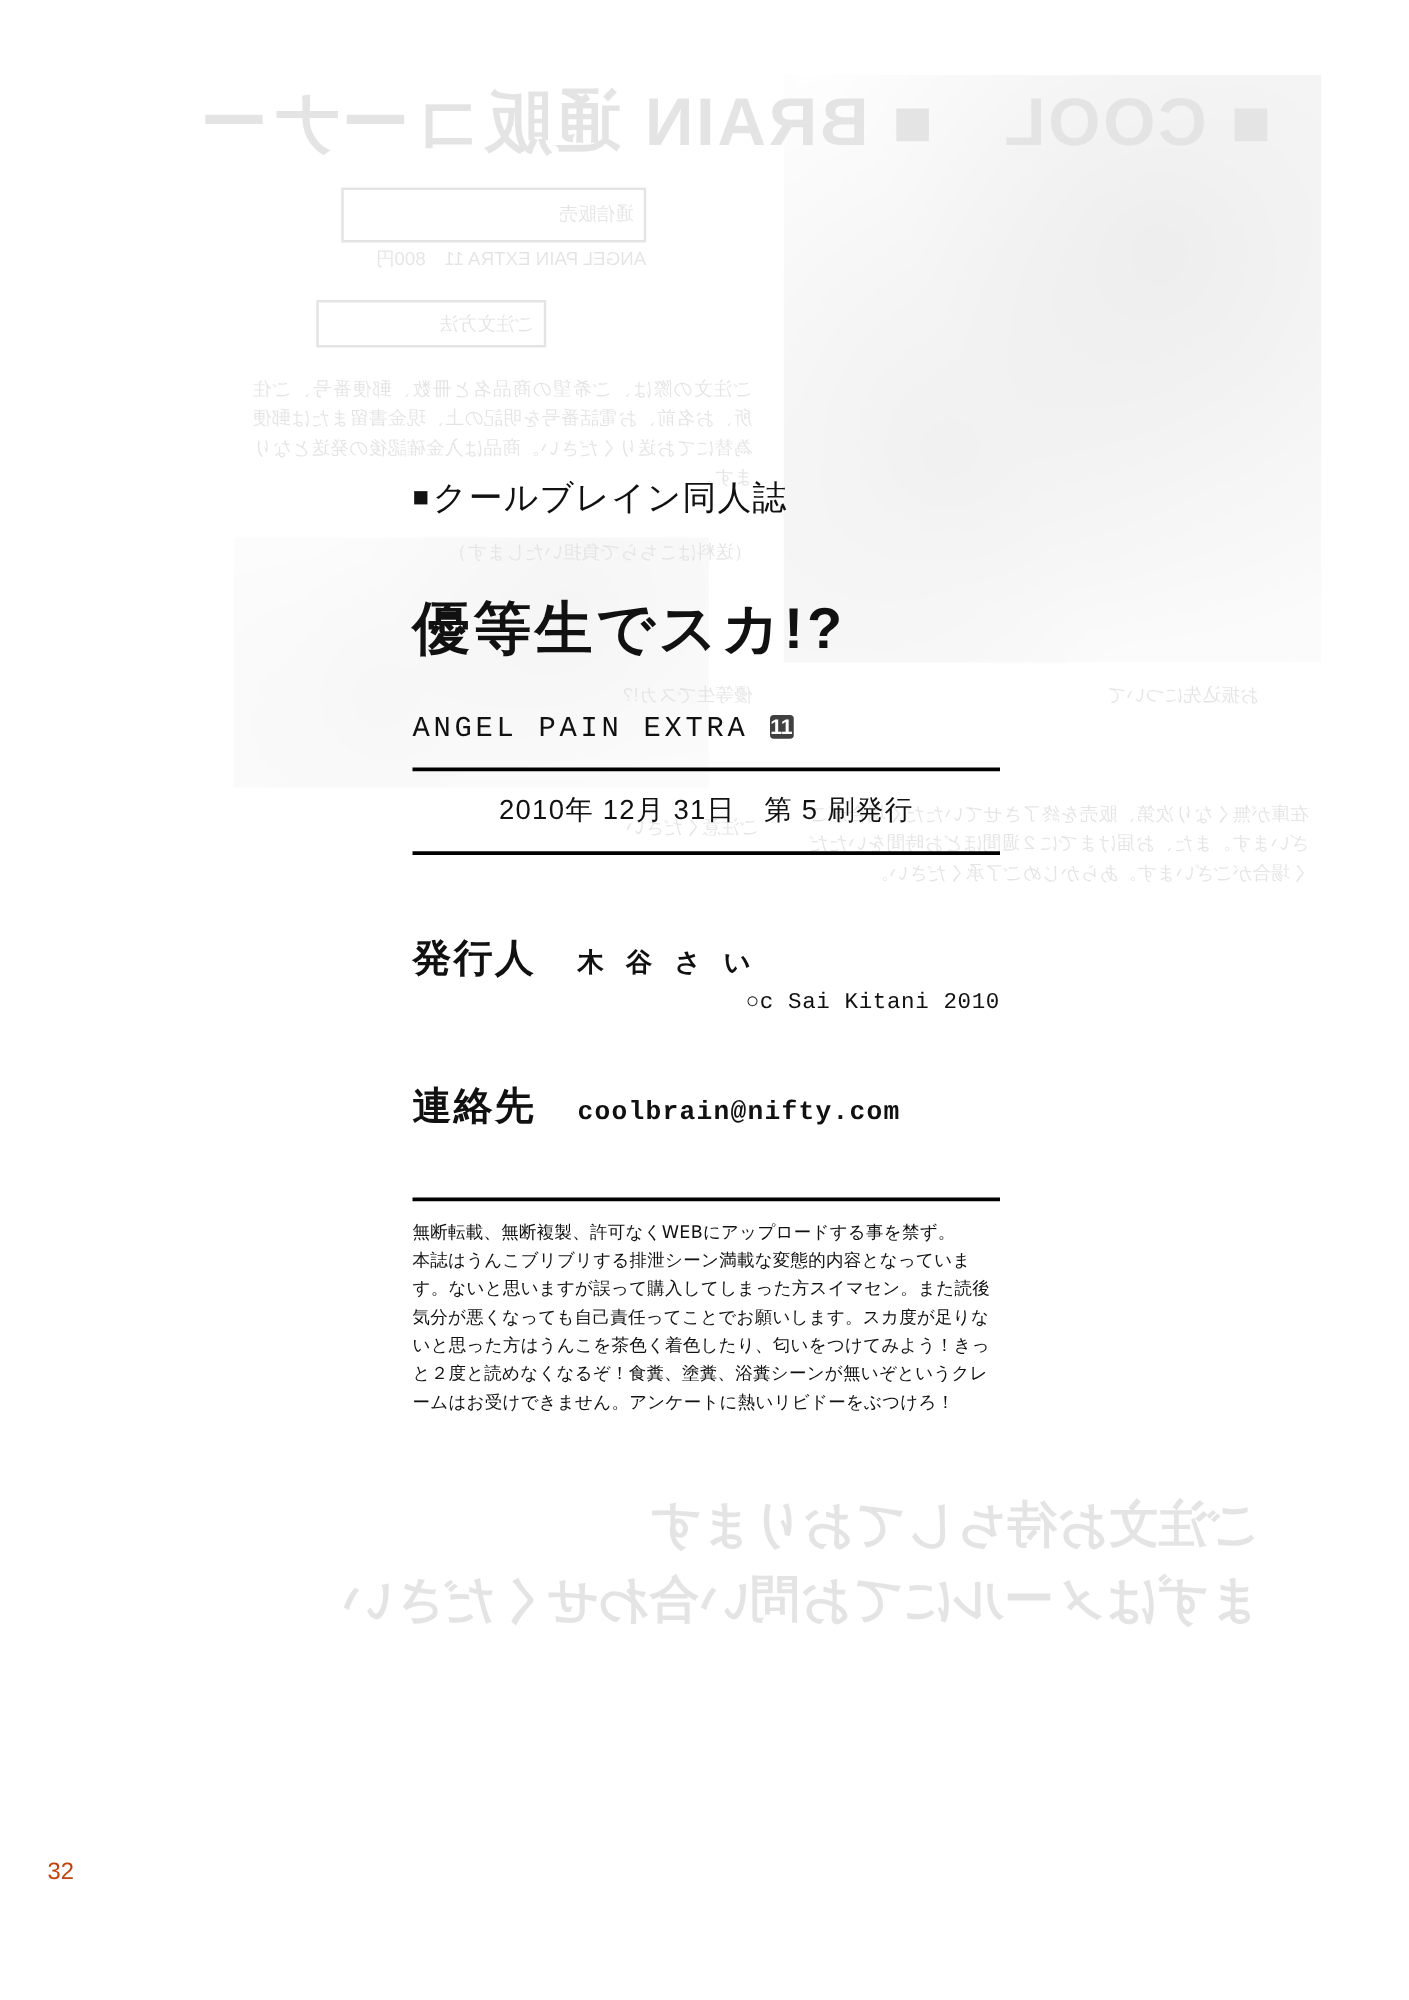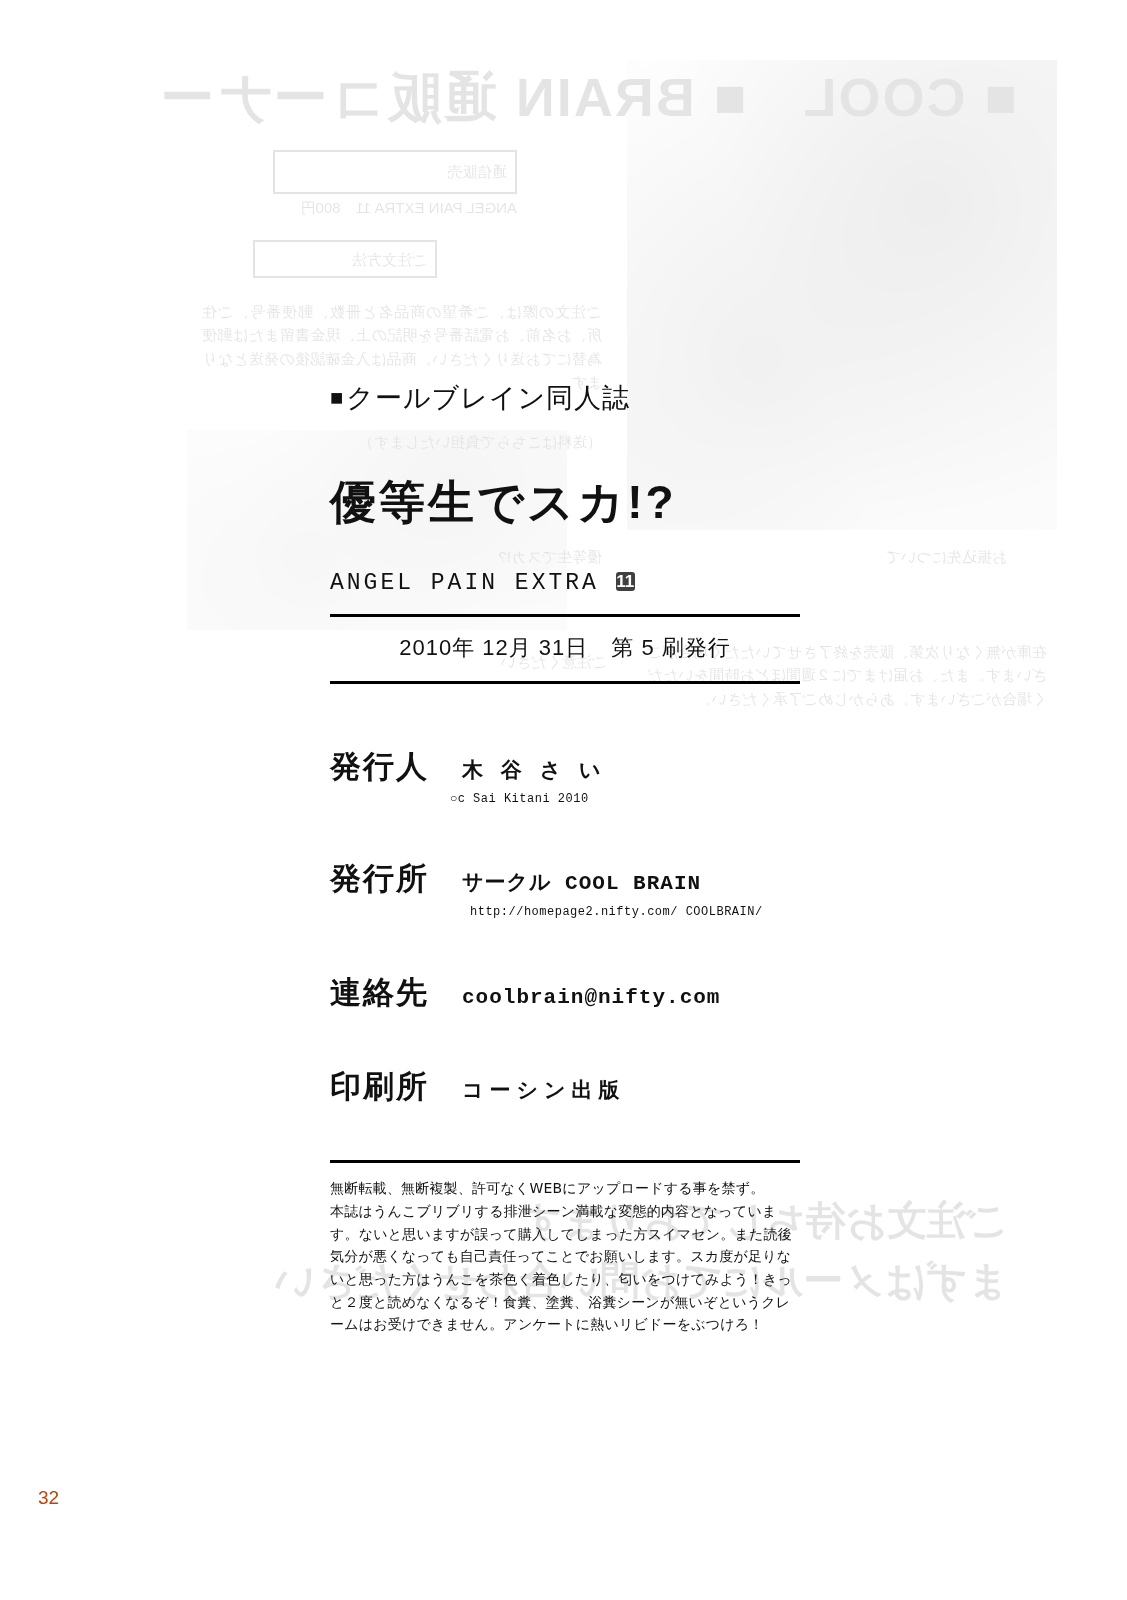--- a/index.html
+++ b/index.html
@@ -147,23 +147,23 @@
     letter-spacing: 6px;
     white-space: nowrap;
   }
   .field-value.mono {
     font-family: "Liberation Mono", monospace;
     letter-spacing: 1px;
     font-weight: 700;
   }
   .field-sub {
     font-family: "Liberation Mono", monospace;
-    font-size: 12px;
+    font-size: 18px;
     letter-spacing: 0.5px;
-    text-align: left;
+    text-align: right;
     margin-top: 4px;
     white-space: nowrap;
   }
   .field-sub.left-pad { padding-left: 120px; }
   .field-sub.url { padding-left: 140px; line-height: 1.35; }
 
   .notice-rule {
     border: 0;
     border-top: 3px solid #000;
     margin: 22px 0 14px 0;
@@ -238,42 +238,28 @@
   <div class="fields">
 
     <div class="field">
       <div class="field-row">
         <div class="field-label">発行人</div>
         <div class="field-value">木 谷 さ い</div>
       </div>
       <div class="field-sub left-pad">○c Sai Kitani 2010</div>
     </div>
 
-    <div class="field">
-      <div class="field-row">
-        <div class="field-label">発行所</div>
-        <div class="field-value mono">サークル COOL BRAIN</div>
-      </div>
-      <div class="field-sub url">http://homepage2.nifty.com/
-COOLBRAIN/</div>
-    </div>
 
     <div class="field">
       <div class="field-row">
         <div class="field-label">連絡先</div>
         <div class="field-value mono">coolbrain@nifty.com</div>
       </div>
     </div>
 
-    <div class="field">
-      <div class="field-row">
-        <div class="field-label">印刷所</div>
-        <div class="field-value">コーシン出版</div>
-      </div>
-    </div>
 
   </div>
 
   <hr class="notice-rule">
 
   <div class="notice">無断転載、無断複製、許可なくWEBにアップロードする事を禁ず。
 本誌はうんこブリブリする排泄シーン満載な変態的内容となっています。ないと思いますが誤って購入してしまった方スイマセン。また読後気分が悪くなっても自己責任ってことでお願いします。スカ度が足りないと思った方はうんこを茶色く着色したり、匂いをつけてみよう！きっと２度と読めなくなるぞ！食糞、塗糞、浴糞シーンが無いぞというクレームはお受けできません。アンケートに熱いリビドーをぶつけろ！</div>
 
 </main>
 

